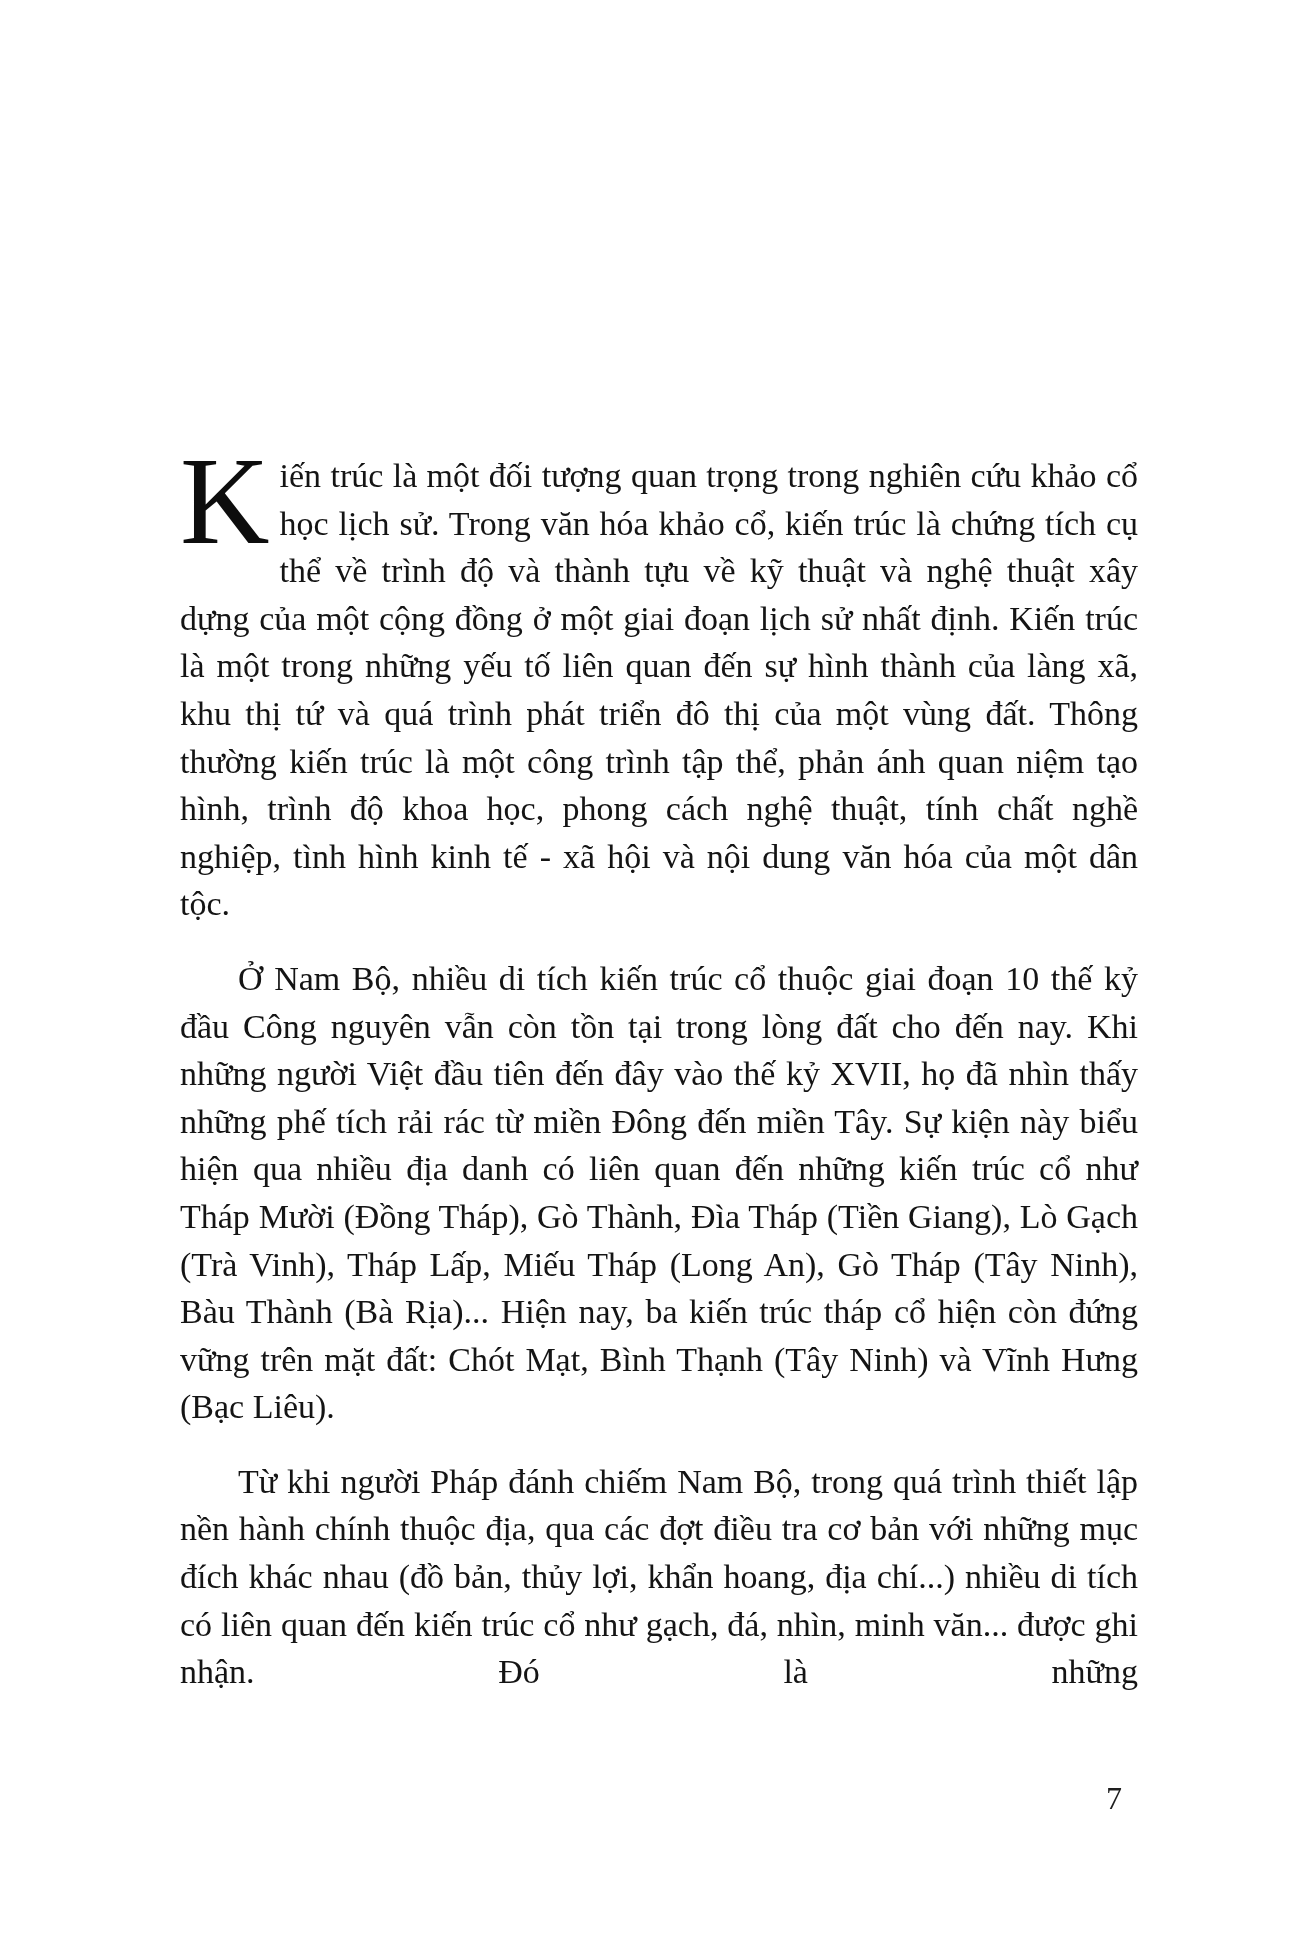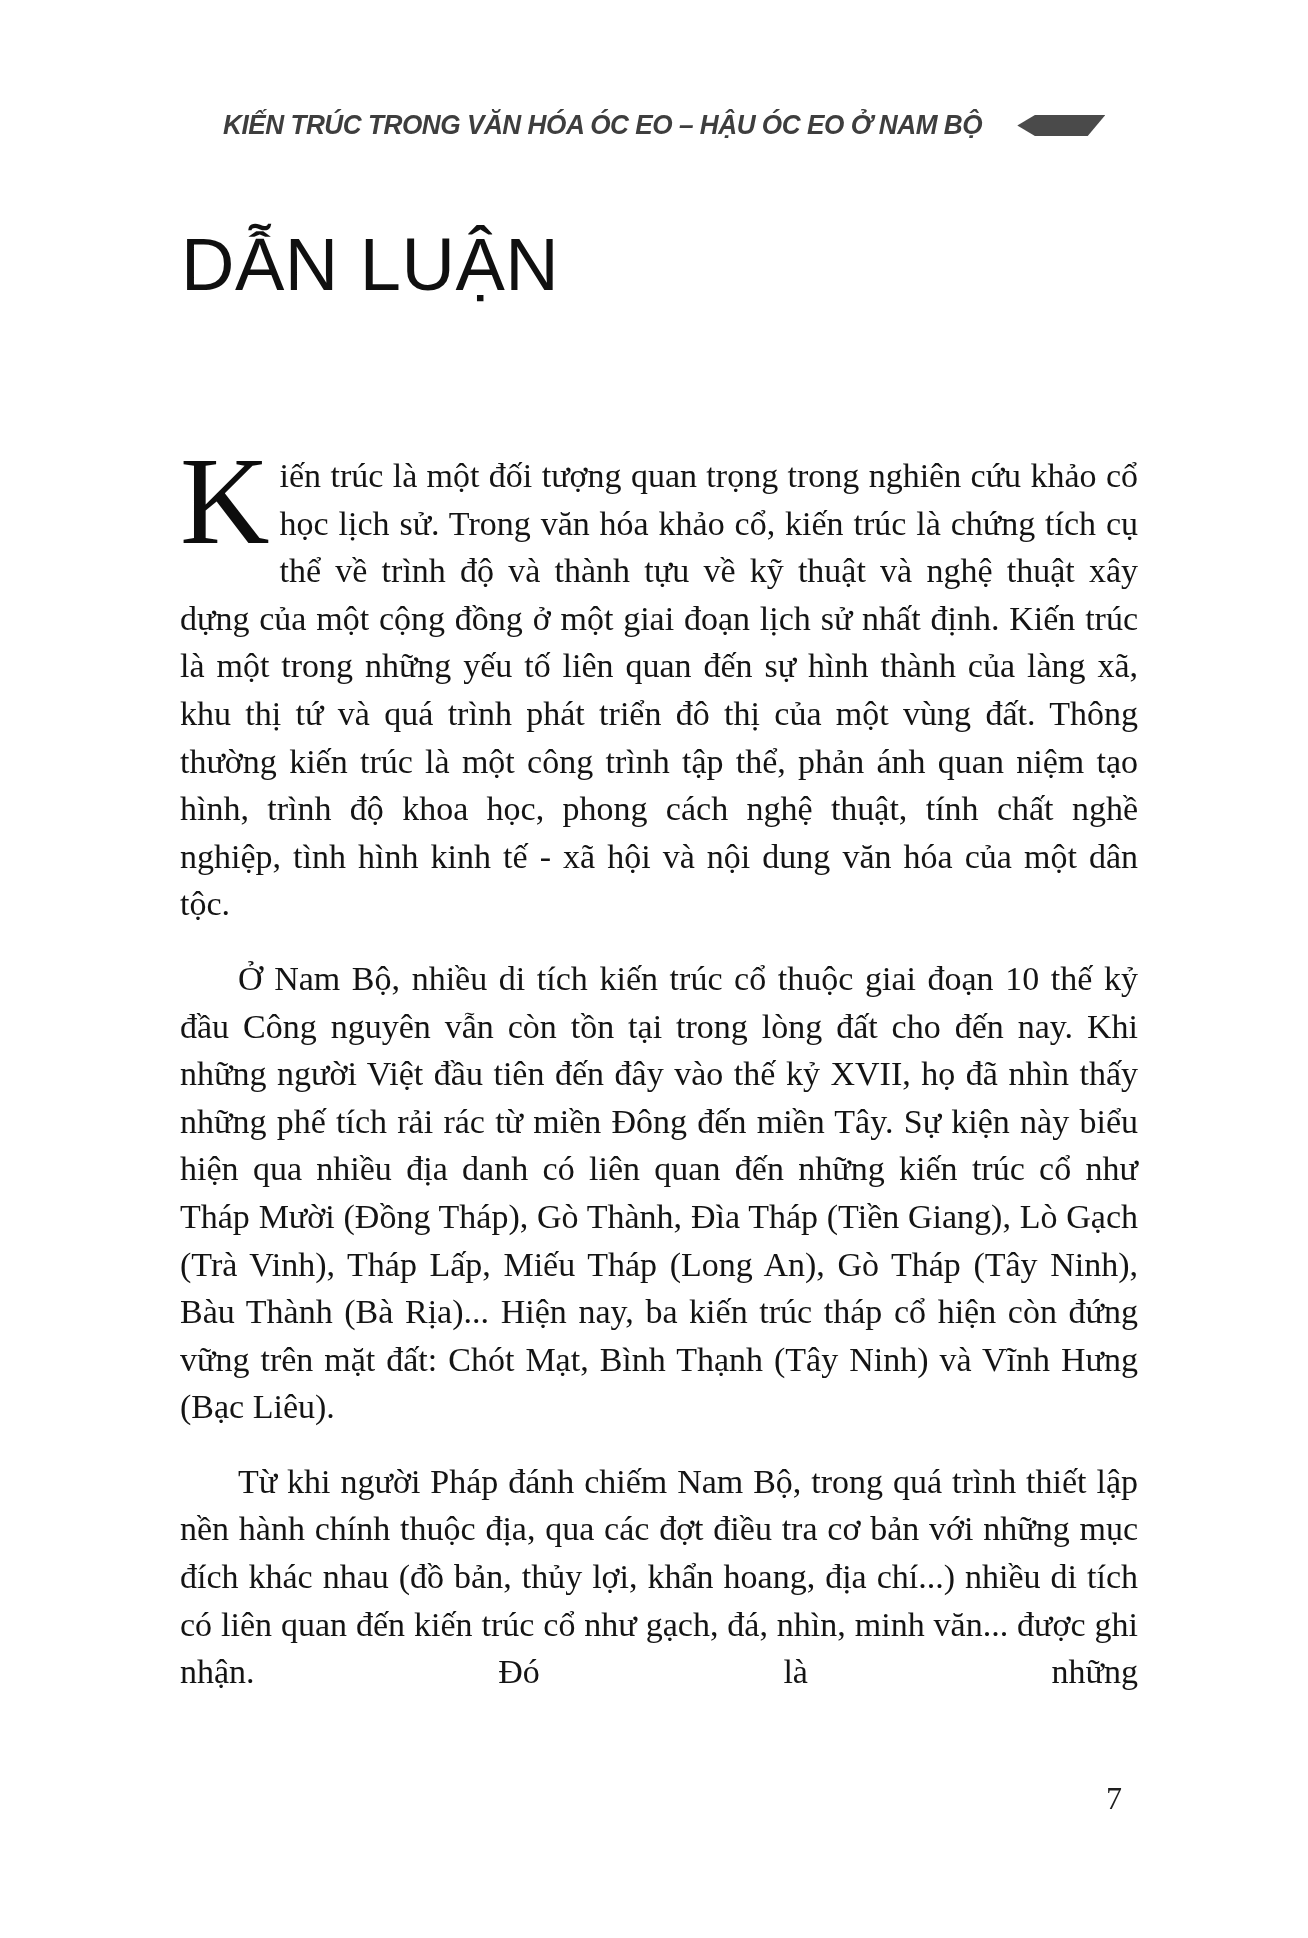--- a/index.html
+++ b/index.html
@@ -90,26 +90,21 @@
     left: 1106px;
     font-size: 32px;
     color: #1e1e1e;
   }
 </style>
 </head>
 <body>
 
 <div class="page">
 
-  <div class="running-header">
-    <span class="header-title">KIẾN TRÚC TRONG VĂN HÓA ÓC EO – HẬU ÓC EO Ở NAM BỘ</span>
-    <span class="header-arrow"></span>
-  </div>
 
-  <h1 class="chapter-title">DẪN LUẬN</h1>
 
   <div class="body-text">
     <p class="para"><span class="dropcap">K</span><span>iến trúc là một đối tượng quan trọng trong nghiên cứu khảo cổ học lịch sử. Trong văn hóa khảo cổ, kiến trúc là chứng tích cụ thể về trình độ và thành tựu về kỹ thuật và nghệ thuật xây dựng của một cộng đồng ở một giai đoạn lịch sử nhất định. Kiến trúc là một trong những yếu tố liên quan đến sự hình thành của làng xã, khu thị tứ và quá trình phát triển đô thị của một vùng đất. Thông thường kiến trúc là một công trình tập thể, phản ánh quan niệm tạo hình, trình độ khoa học, phong cách nghệ thuật, tính chất nghề nghiệp, tình hình kinh tế - xã hội và nội dung văn hóa của một dân tộc.</span></p>
 
     <p class="para indent">Ở Nam Bộ, nhiều di tích kiến trúc cổ thuộc giai đoạn 10 thế kỷ đầu Công nguyên vẫn còn tồn tại trong lòng đất cho đến nay. Khi những người Việt đầu tiên đến đây vào thế kỷ XVII, họ đã nhìn thấy những phế tích rải rác từ miền Đông đến miền Tây. Sự kiện này biểu hiện qua nhiều địa danh có liên quan đến những kiến trúc cổ như Tháp Mười (Đồng Tháp), Gò Thành, Đìa Tháp (Tiền Giang), Lò Gạch (Trà Vinh), Tháp Lấp, Miếu Tháp (Long An), Gò Tháp (Tây Ninh), Bàu Thành (Bà Rịa)... Hiện nay, ba kiến trúc tháp cổ hiện còn đứng vững trên mặt đất: Chót Mạt, Bình Thạnh (Tây Ninh) và Vĩnh Hưng (Bạc Liêu).</p>
 
     <p class="para indent force-justify">Từ khi người Pháp đánh chiếm Nam Bộ, trong quá trình thiết lập nền hành chính thuộc địa, qua các đợt điều tra cơ bản với những mục đích khác nhau (đồ bản, thủy lợi, khẩn hoang, địa chí...) nhiều di tích có liên quan đến kiến trúc cổ như gạch, đá, nhìn, minh văn... được ghi nhận. Đó là những</p>
   </div>
 
   <div class="page-number">7</div>

